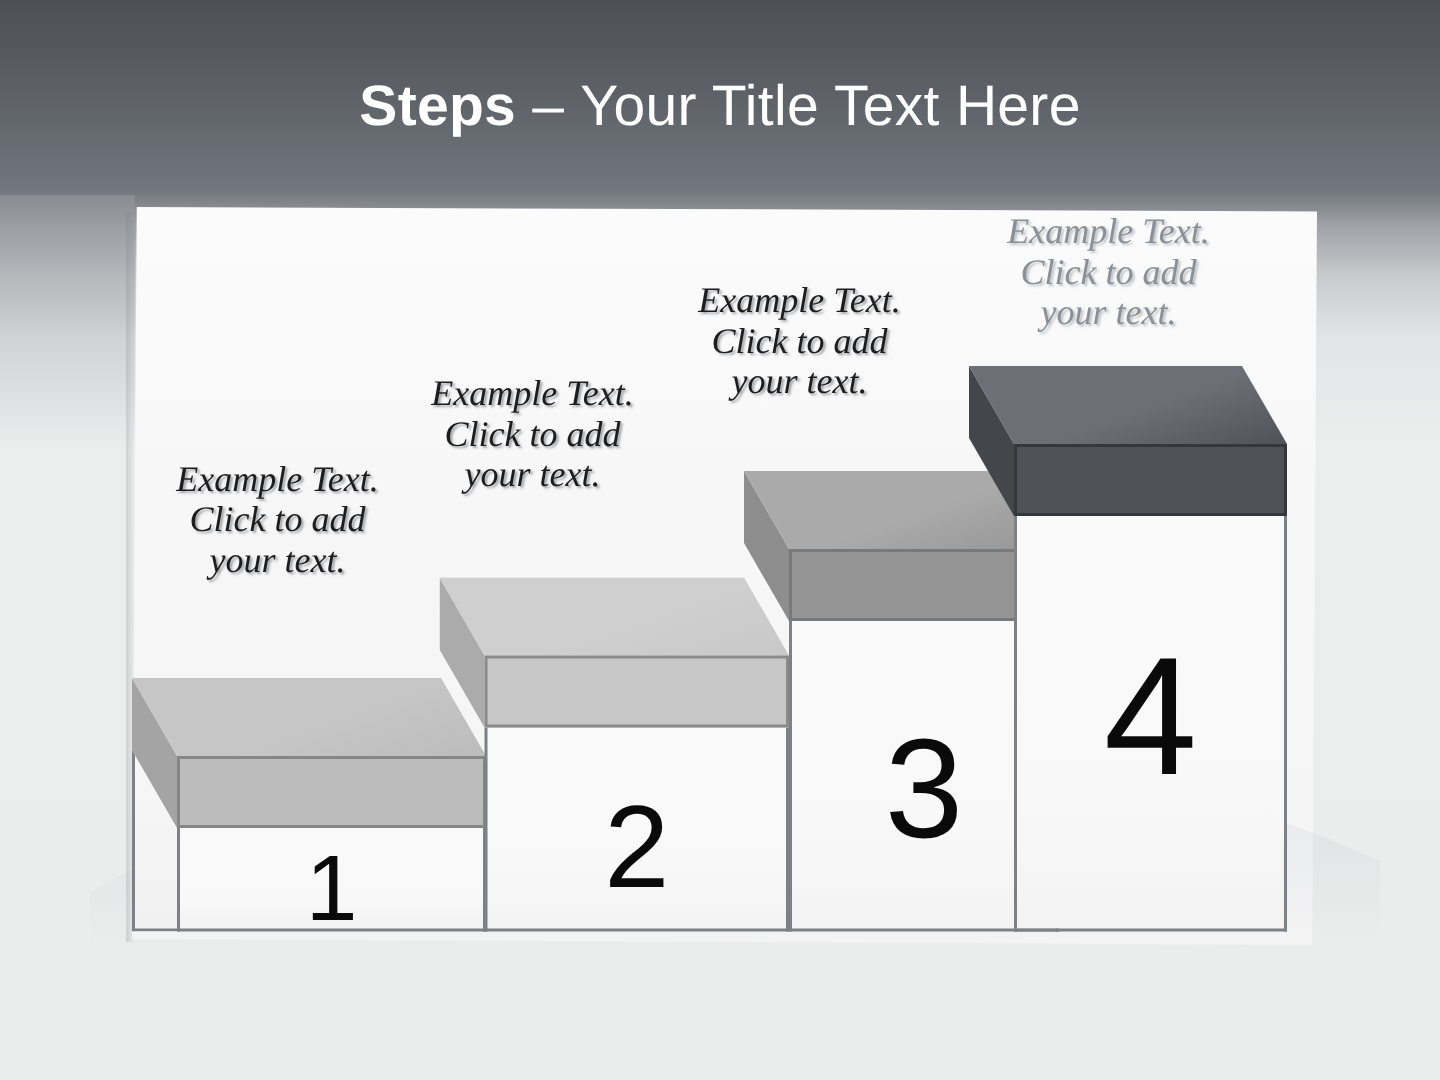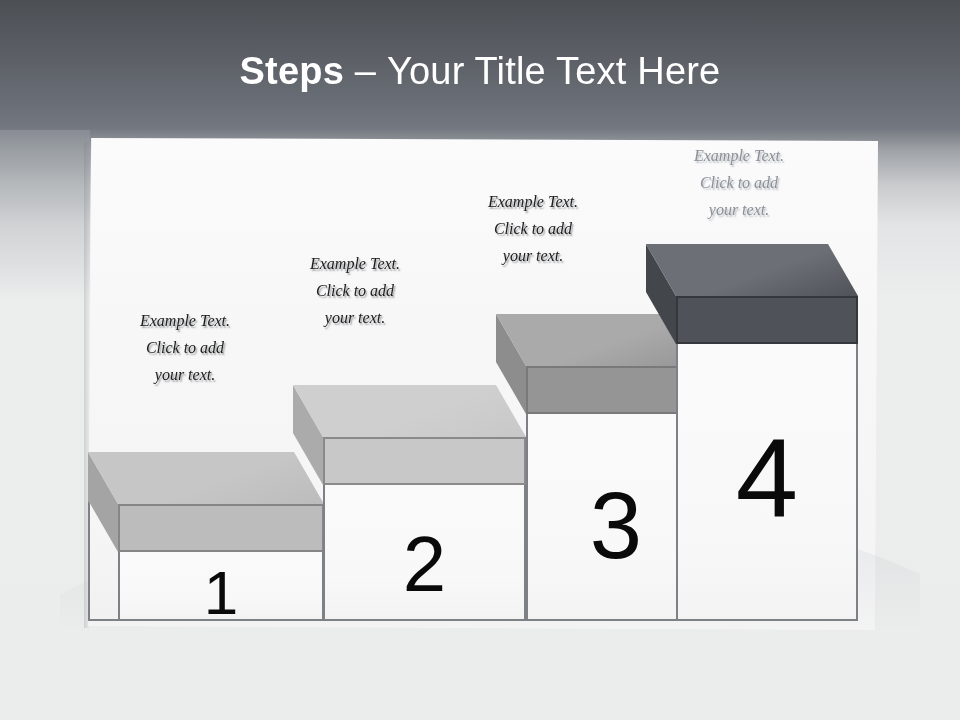--- a/index.html
+++ b/index.html
@@ -118,21 +118,21 @@
     line-height: 1;
     text-align: center;
     white-space: nowrap;
   }
 
   
   .caption {
     position: absolute;
     font-family: "Liberation Serif", serif;
     font-style: italic;
-    font-size: 16px;
+    font-size: 24px;
     line-height: 27px;
     text-align: center;
     white-space: pre-line;
     text-shadow: 1.5px 1.5px 1.6px rgba(90,92,95,0.55);
   }
 
   
   .title {
     position: absolute;
     left: 0; top: 48px;

